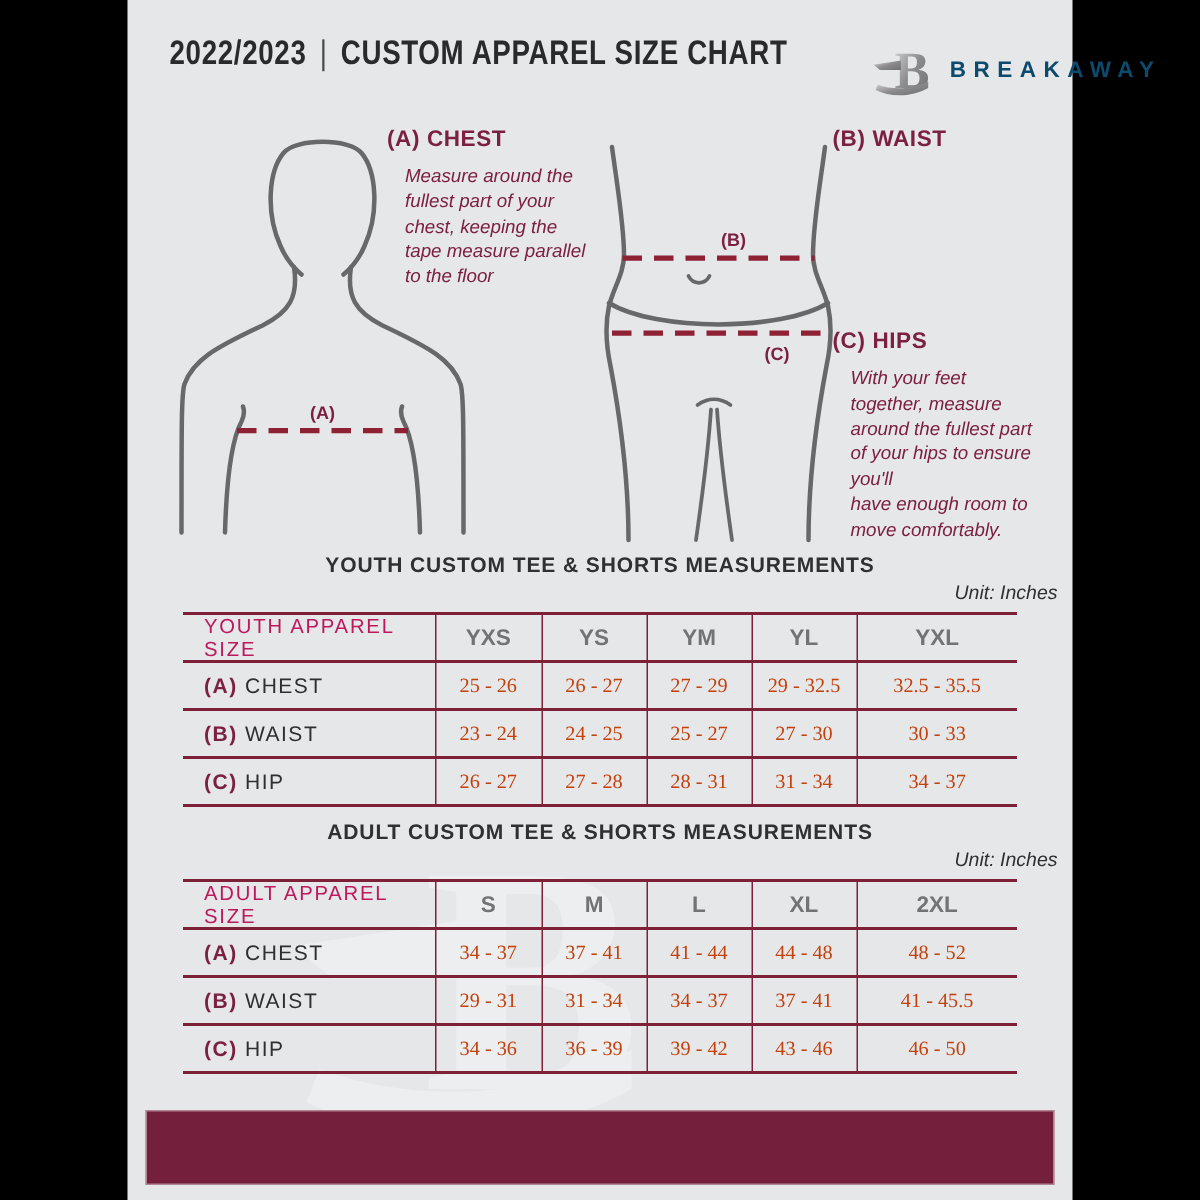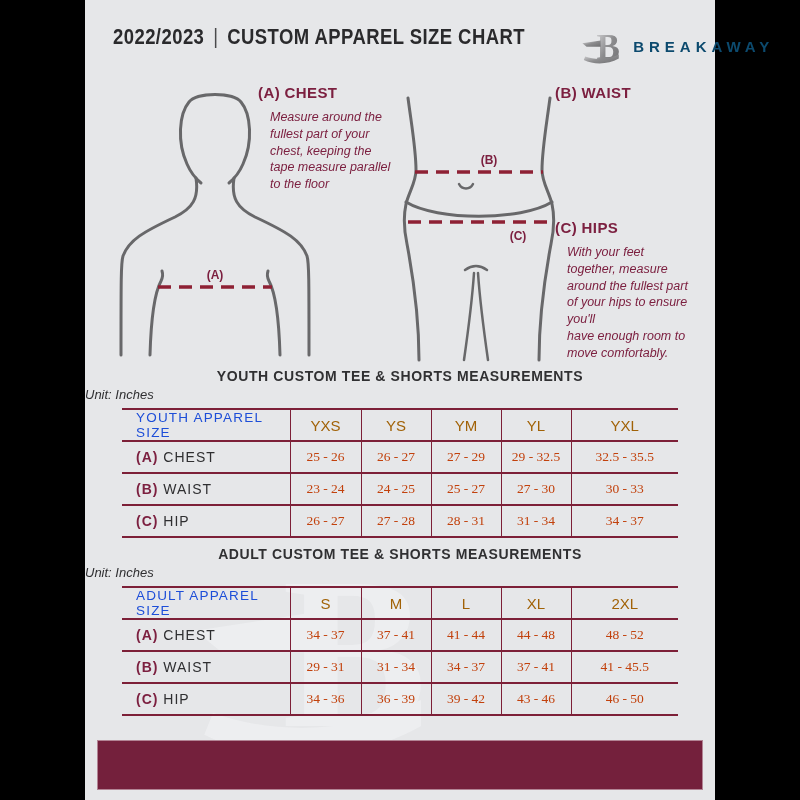--- a/index.html
+++ b/index.html
@@ -24,35 +24,35 @@
            line-height:1.34;white-space:pre-line;}
   .instr-a{left:173px;top:84px;width:150px;}
   .instr-b{left:470px;top:84px;width:150px;}
   .instr-c{left:470px;top:219px;width:152px;}
 
   .figures{position:absolute;left:0;top:80px;z-index:1;}
 
   
   .sec-title{position:absolute;left:0;width:630px;text-align:center;font-size:14px;
              font-weight:bold;color:#303032;letter-spacing:.6px;z-index:2;}
-  .sec-unit{position:absolute;left:0;width:620px;text-align:left;font-size:13px;
+  .sec-unit{position:absolute;left:0;width:620px;text-align:right;font-size:13px;
             font-style:italic;color:#2f2f31;z-index:2;}
 
   
   table.size-table{position:absolute;left:37px;width:556px;border-collapse:collapse;
                    table-layout:fixed;z-index:2;background:transparent;}
   table.size-table{border-top:2px solid #7d2038;border-bottom:2px solid #7d2038;}
   .size-table tr{border-top:2px solid #7d2038;}
   .size-table th,.size-table td{height:32px;padding:0;box-sizing:border-box;
                                 vertical-align:middle;background:transparent;}
   .size-table th:not(:first-child),.size-table td:not(:first-child){
       border-left:1.5px solid #7d2038;text-align:center;}
   .size-table th:first-child,.size-table td:first-child{text-align:left;padding-left:14px;}
-  .size-table th:first-child{font-weight:400;font-size:13.5px;letter-spacing:1.2px;color:#1d4ed8;}
-  .size-table th{font-size:15px;font-weight:normal;color:#a16207;}
+  .size-table th:first-child{font-weight:400;font-size:13.5px;letter-spacing:1.2px;color:#be185d;}
+  .size-table th{font-size:15px;font-weight:bold;color:#737373;}
   .size-table td.row-label{font-size:14px;letter-spacing:1px;color:#2f2f31;}
   .size-table td.row-label .prefix{font-weight:bold;color:#7c2040;}
   .size-table td.value{font-size:13.5px;color:#c2410c;font-family:Liberation Serif, serif;}
   .t-youth{top:408px;} .t-adult{top:586px;}
   .title-youth{top:368px;} .unit-youth{top:387px;}
   .title-adult{top:546px;} .unit-adult{top:565px;}
 
   
   .footer-bar{position:absolute;left:12px;top:740px;width:606px;height:50px;
               background:#74203c;border:1px solid rgba(255,255,255,.45);

